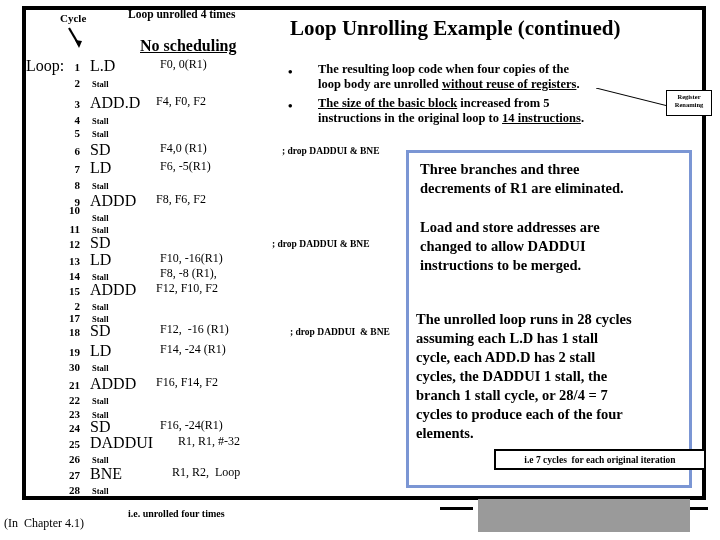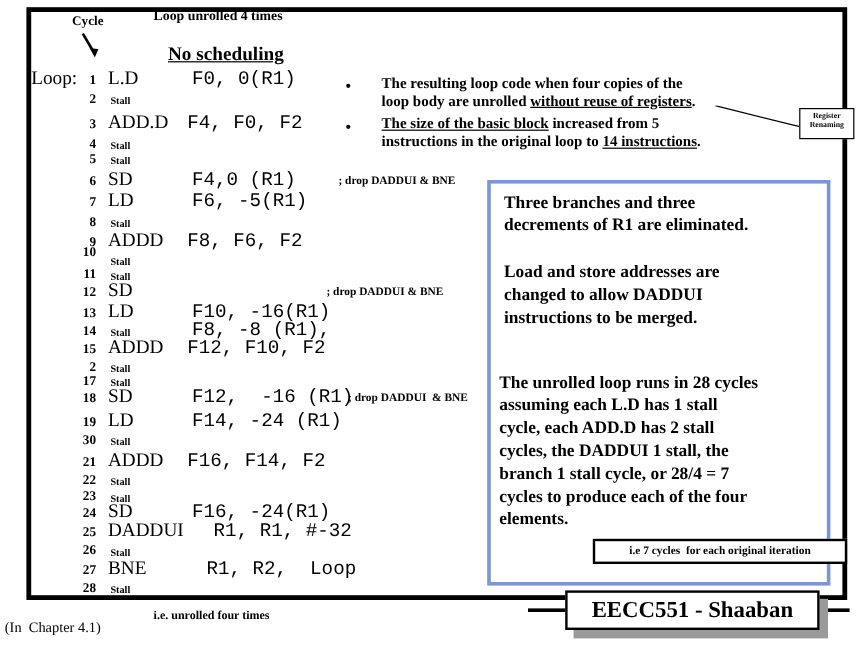--- a/index.html
+++ b/index.html
@@ -35,22 +35,22 @@
     font-size:11px;font-weight:bold;color:#000;
     text-align:right;width:22px;
   }
   .op{
     position:absolute;
     font-family:"Liberation Serif", serif;
     font-size:16px;color:#000;white-space:pre;
   }
   .opnd{
     position:absolute;
-    font-family:Liberation Mono, monospace;
-    font-size:16px;color:#000;white-space:pre;
+    font-family:Liberation Serif, serif;
+    font-size:12px;color:#000;white-space:pre;
   }
   .stall{
     position:absolute;
     font-family:"Liberation Serif", serif;
     font-size:8.5px;font-weight:bold;color:#000;white-space:pre;
   }
   .cmt{
     position:absolute;
     font-family:"Liberation Serif", serif;
     font-size:9.5px;font-weight:bold;color:#000;white-space:pre;
@@ -151,20 +151,21 @@
 
   <svg class="arrow" viewBox="0 0 20 24">
     <line x1="3" y1="2" x2="13" y2="19" stroke="#000" stroke-width="2.2"></line>
     <polygon points="13,22 9,14 16,15" fill="#000"></polygon>
   </svg>
 
   <div class="t serif b" id="unrolled-label">Loop unrolled 4 times</div>
 
   <div class="t serif b u" id="nosched-label">No scheduling</div>
 
+  <div class="t serif b" id="slide-title">Loop Unrolling Example (continued)</div>
 
   <div class="t serif" style="left:26px;top:57px;font-size:16px;">Loop:</div>
 
   <div id="code-listing">
       <div class="cyc" style="left: 58px; top: 61px;">1</div>
       <div class="op" style="left: 90px; top: 57px;">L.D</div>
       <div class="opnd" style="left: 160px; top: 57px;">F0, 0(R1)</div>
       <div class="cyc" style="left: 58px; top: 77px;">2</div>
       <div class="stall" style="left: 92px; top: 79px;">Stall</div>
       <div class="cyc" style="left: 58px; top: 98px;">3</div>
@@ -275,22 +276,19 @@
 cycles to produce each of the four
 elements.</div>
 
   <div class="iebox">
     <span>i.e 7 cycles  for each original iteration</span>
   </div>
 
   <div class="footer-rule-left"></div>
   <div class="footer-rule-right"></div>
   <div class="footer-shadow"></div>
-  <div class="footer-box">
-    <span>EECC551 - Shaaban</span>
-  </div>
 
   <div class="t serif" id="chapter-note">(In  Chapter 4.1)</div>
 
   <div class="t serif" id="ie-unrolled">i.e. unrolled four times</div>
 
 
 </div>
 
 </body></html>

